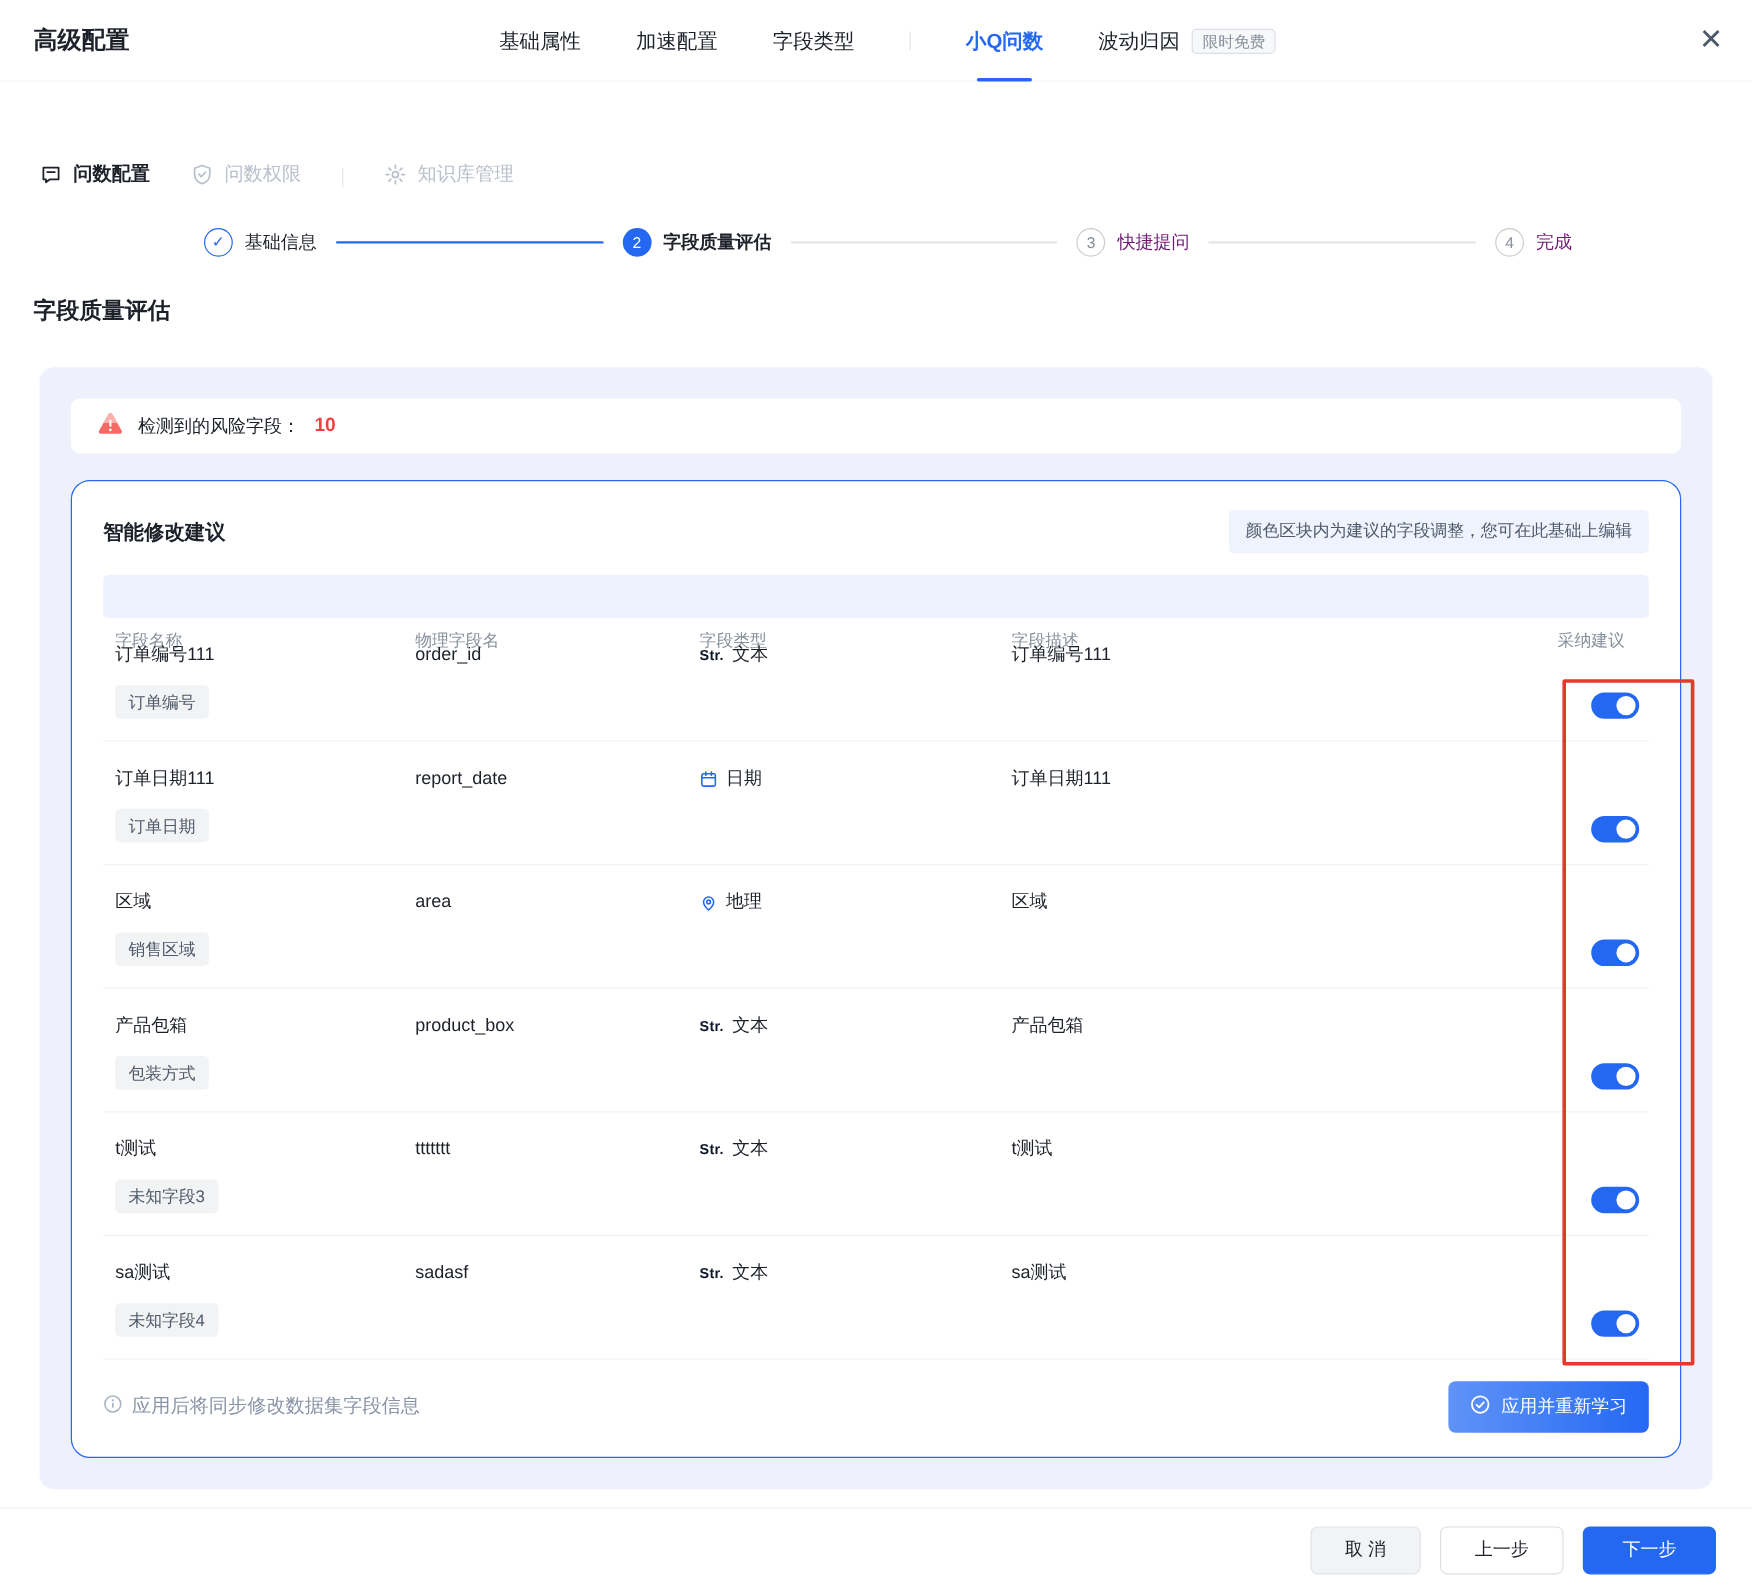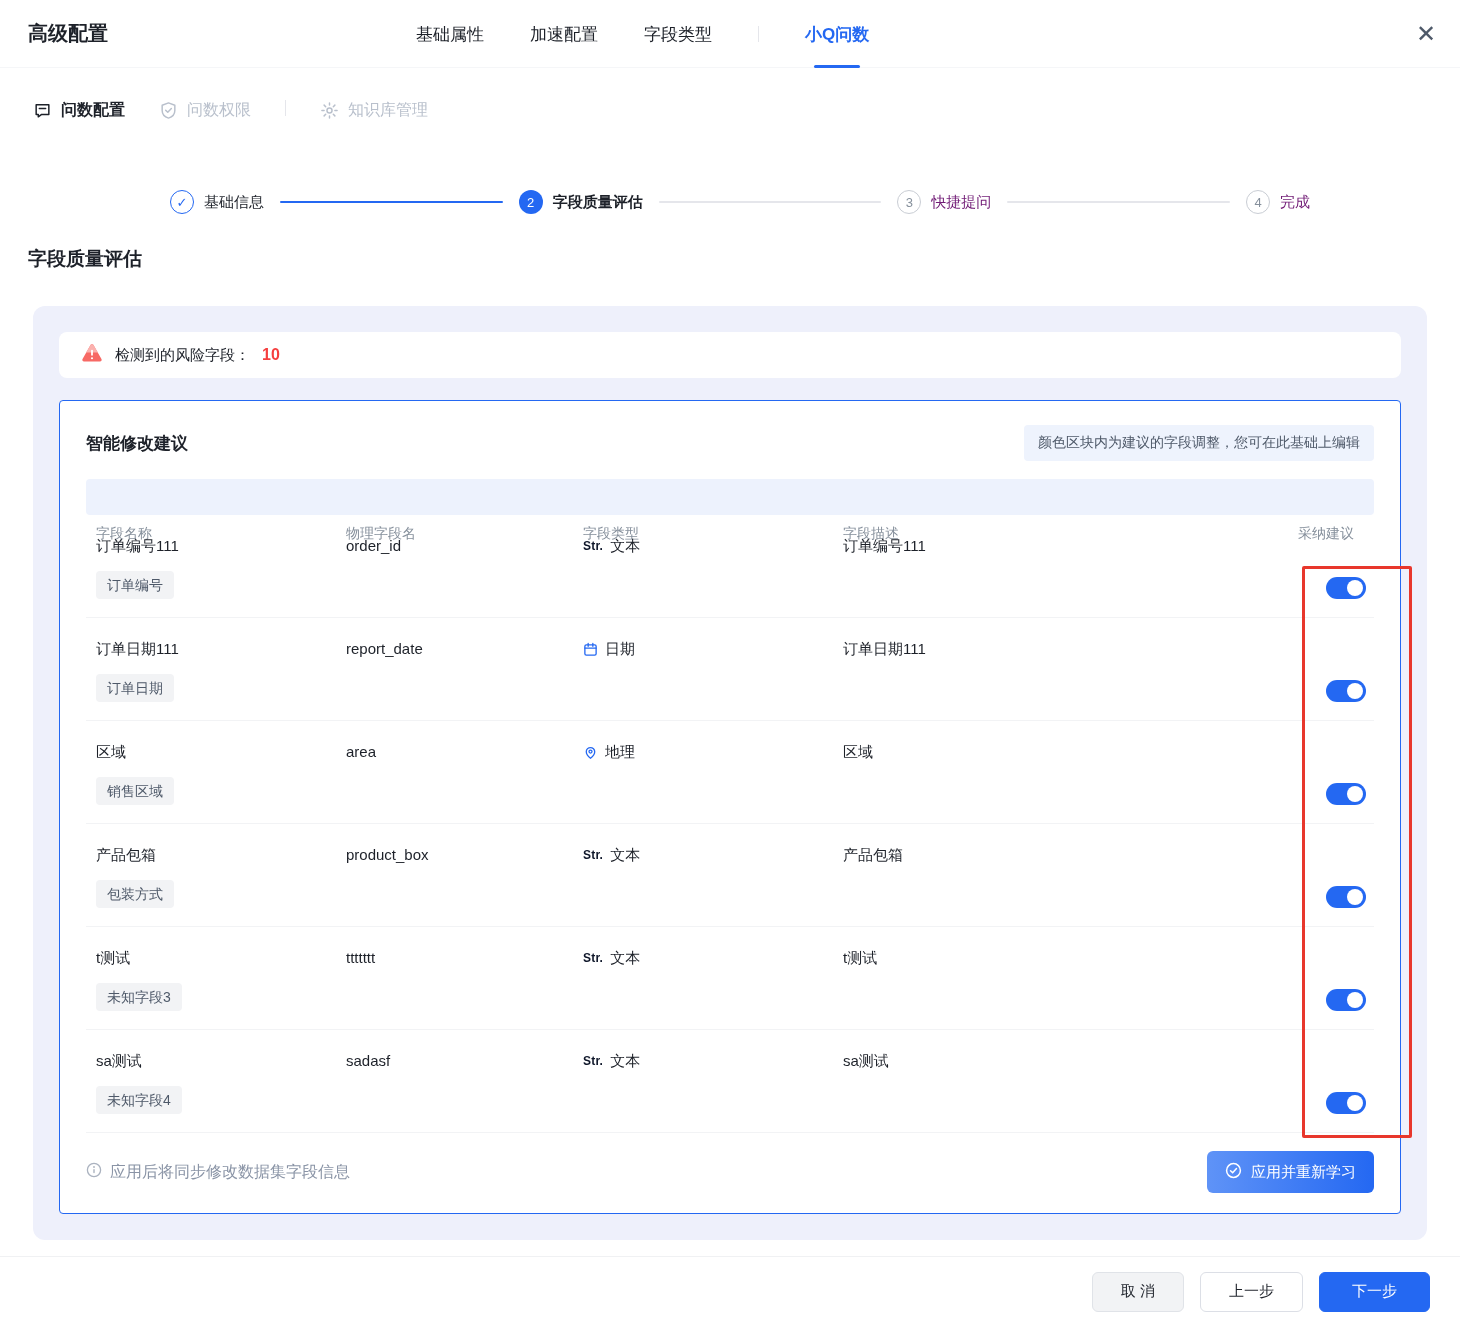--- a/index.html
+++ b/index.html
@@ -17,21 +17,21 @@
   .hdr-title { font-size:20px; font-weight:700; }
   .hdr-tabs { position:absolute; left:416px; top:0; height:68px; display:flex; align-items:center; gap:46px; }
   .hdr-tab { font-size:17px; color:#1d2129; cursor:pointer; position:relative; height:68px; display:flex; align-items:center; gap:10px; white-space:nowrap; }
   .hdr-tab.active { color:#2468F2; font-weight:700; }
   .hdr-tab.active::after { content:""; position:absolute; bottom:0; left:50%; transform:translateX(-50%); width:46px; height:3px; background:#2468F2; border-radius:2px; }
   .hdr-vsep { width:1px; height:16px; background:#e5e6eb; }
   .badge { font-size:13px; color:#86909c; border:1px solid #dcdfe6; background:#f7f8fa; border-radius:4px; padding:3px 8px; font-weight:400; line-height:1; }
   .close { position:absolute; right:24px; top:50%; transform:translateY(-50%); font-size:24px; color:#4e5969; cursor:pointer; line-height:1; }
 
   
-  .subtabs { display:flex; align-items:flex-start; margin:32px 0 0 33px; height:56px; gap:34px; }
+  .subtabs { display:flex; align-items:flex-end; margin:32px 0 0 33px; height:56px; gap:34px; }
   .subtab { display:flex; align-items:center; gap:9px; font-size:16px; color:#b9c0cc; cursor:pointer; }
   .subtab.active { color:#1d2129; font-weight:700; }
   .subtab svg { display:block; }
   .subtab-sep { width:1px; height:16px; background:#e5e6eb; }
 
   
   .stepper { display:flex; align-items:center; margin:34px 150px 0 170px; }
   .step { display:flex; align-items:center; gap:10px; white-space:nowrap; }
   .step-circle { width:24px; height:24px; border-radius:50%; display:flex; align-items:center; justify-content:center; font-size:13px; flex:0 0 auto; }
   .step.done .step-circle { border:1.5px solid #2468F2; color:#2468F2; font-weight:700; }
@@ -46,21 +46,21 @@
 
   
   .section-title { margin:32px 0 0 28px; font-size:19px; font-weight:700; }
 
   .panel { margin:34px 33px 0; background:#eef0fb; border-radius:12px; padding:26px; }
 
   .banner { background:#fff; border-radius:8px; height:46px; display:flex; align-items:center; padding:0 22px; gap:12px; }
   .banner-text { font-size:15px; color:#1d2129; }
   .banner-count { font-size:16px; color:#F53F3F; font-weight:700; }
 
-  .card { margin-top:22px; background:#fff; border:1px solid #2468F2; border-radius:4px; padding:24px 26px 20px; }
+  .card { margin-top:22px; background:#fff; border:1px solid #2468F2; border-radius:16px; padding:24px 26px 20px; }
   .card-head { display:flex; align-items:center; justify-content:space-between; height:36px; }
   .card-title { font-size:17px; font-weight:700; }
   .card-hint { background:#eef3fd; color:#4e5969; font-size:14px; padding:9px 14px; border-radius:4px; }
 
   .tbl-head { margin-top:18px; display:grid; grid-template-columns:250px 237px 260px 1fr 110px; background:#edf2fd; border-radius:4px; height:36px; align-items:center; font-size:14px; color:#86909c; }
   .tbl-head > div { padding:0 10px;margin-top:46px; }
   .tbl-head .col-adopt { text-align:right; padding-right:20px; }
 
   .row { display:grid; grid-template-columns:250px 237px 260px 1fr 110px; border-bottom:1px solid #f2f3f5; padding:20px 0 18px; }
   .row > div { padding:0 10px; }
@@ -100,20 +100,24 @@
     <div class="hdr-tab">
         <span>加速配置</span>
       </div>
     <div class="hdr-tab">
         <span>字段类型</span>
       </div>
     <div class="hdr-vsep"></div>
     <div class="hdr-tab active">
         <span>小Q问数</span>
       </div>
+    <div class="hdr-tab">
+      <span>波动归因</span>
+      <span class="badge">限时免费</span>
+    </div>
   </div>
   <div class="close">✕</div>
 </div>
 
 <div class="subtabs">
   <div class="subtab active">
     <span>
       <svg width="19" height="19" viewBox="0 0 18 18" fill="none" stroke="#1d2129" stroke-width="1.4" stroke-linejoin="round">
           <path d="M3 3.5h12v9.2H8.2L5 15v-2.3H3z"></path>
           <path d="M6 7h6" stroke-linecap="round"></path>

